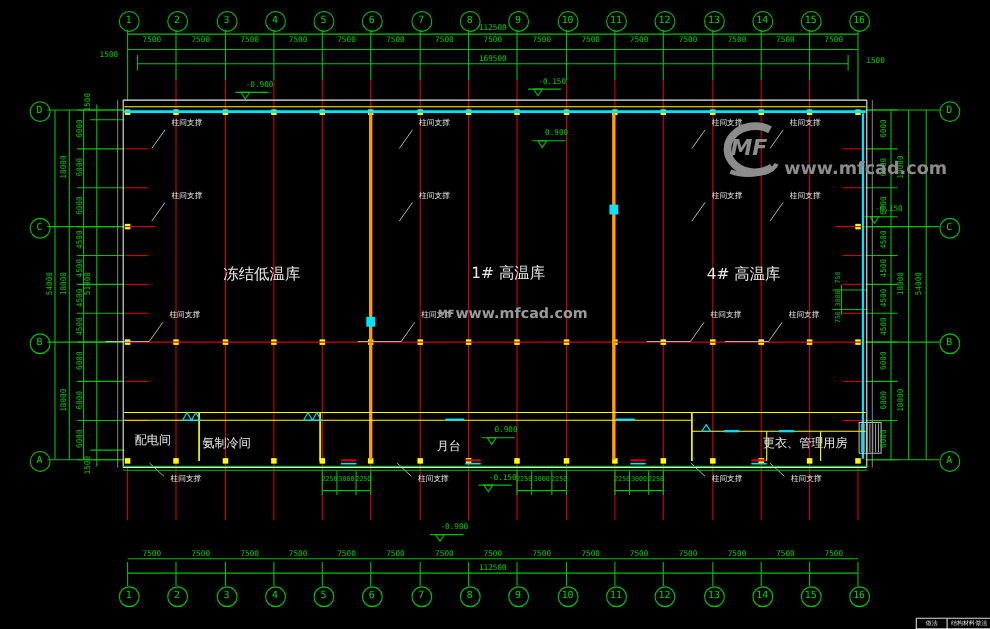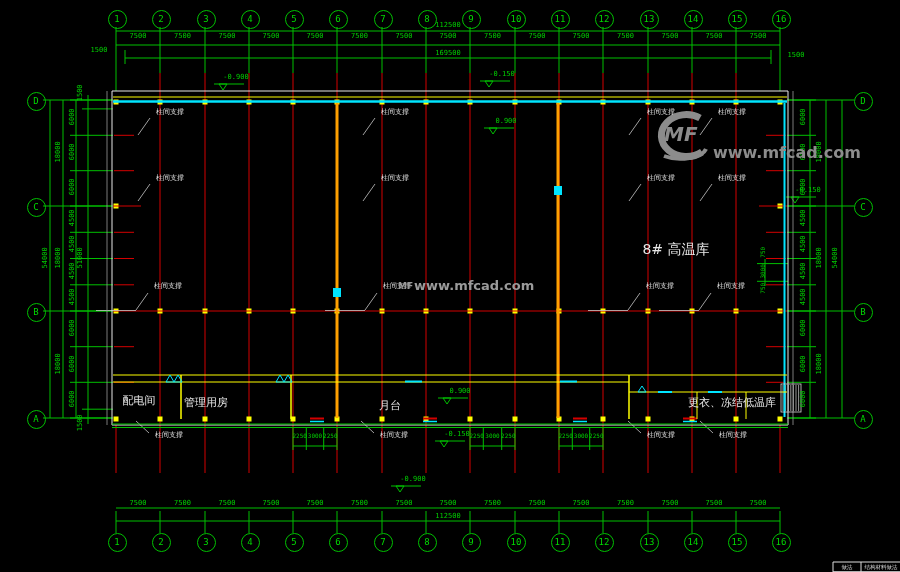--- a/index.html
+++ b/index.html
@@ -436,25 +436,27 @@
       <div class="t rot" style="left: 743px; top: 285px; width: 40px; font-size: 6px;">750</div>
       <div class="t" style="left: 218px; top: 74px; width: 36px; font-size: 7px;">-0.900</div>
       <div class="t" style="left: 484px; top: 71px; width: 36px; font-size: 7px;">-0.150</div>
       <div class="t" style="left: 488px; top: 118px; width: 36px; font-size: 7px;">0.900</div>
       <div class="t" style="left: 790px; top: 187px; width: 36px; font-size: 7px;">-0.150</div>
       <div class="t" style="left: 442px; top: 388px; width: 36px; font-size: 7px;">0.900</div>
       <div class="t" style="left: 439px; top: 431px; width: 36px; font-size: 7px;">-0.150</div>
       <div class="t" style="left: 395px; top: 476px; width: 36px; font-size: 7px;">-0.900</div>
     </div>
 
-  <div class="room" style="left:616px;top:241px;width:120px;font-size:14px;">8# 高温库</div>
+  <div class="room" style="left:178px;top:241px;width:120px;font-size:14px;">冻结低温库</div>
+  <div class="room" style="left:402px;top:240px;width:120px;font-size:14px;">1# 高温库</div>
+  <div class="room" style="left:616px;top:241px;width:120px;font-size:14px;">4# 高温库</div>
   <div class="room" style="left:99px;top:393px;width:80px;font-size:11px;">配电间</div>
-  <div class="room" style="left:156px;top:395px;width:100px;font-size:11px;">管理用房</div>
-  <div class="room" style="left:360px;top:398px;width:60px;font-size:11px;">月台</div>
-  <div class="room" style="left:662px;top:395px;width:140px;font-size:11px;">更衣、冻结低温库</div>
+  <div class="room" style="left:156px;top:395px;width:100px;font-size:11px;">氨制冷间</div>
+  <div class="room" style="left:378px;top:398px;width:60px;font-size:11px;">月台</div>
+  <div class="room" style="left:662px;top:395px;width:140px;font-size:11px;">更衣、管理用房</div>
 
   <div class="t" style="left:418px;top:22px;width:60px;font-size:7px;">112500</div>
   <div class="t" style="left:418px;top:50px;width:60px;font-size:7px;">169500</div>
   <div class="t" style="left:86px;top:47px;width:26px;font-size:7px;">1500</div>
   <div class="t" style="left:783px;top:52px;width:26px;font-size:7px;">1500</div>
   <div class="t" style="left:418px;top:513px;width:60px;font-size:7px;">112500</div>
   <div class="t rot" style="left:24px;top:254px;width:44px;font-size:7px;">54000</div>
   <div class="t rot" style="left:59px;top:254px;width:44px;font-size:7px;">51000</div>
   <div class="t rot" style="left:61px;top:89px;width:40px;font-size:7px;">1500</div>
   <div class="t rot" style="left:61px;top:419px;width:40px;font-size:7px;">1500</div>

